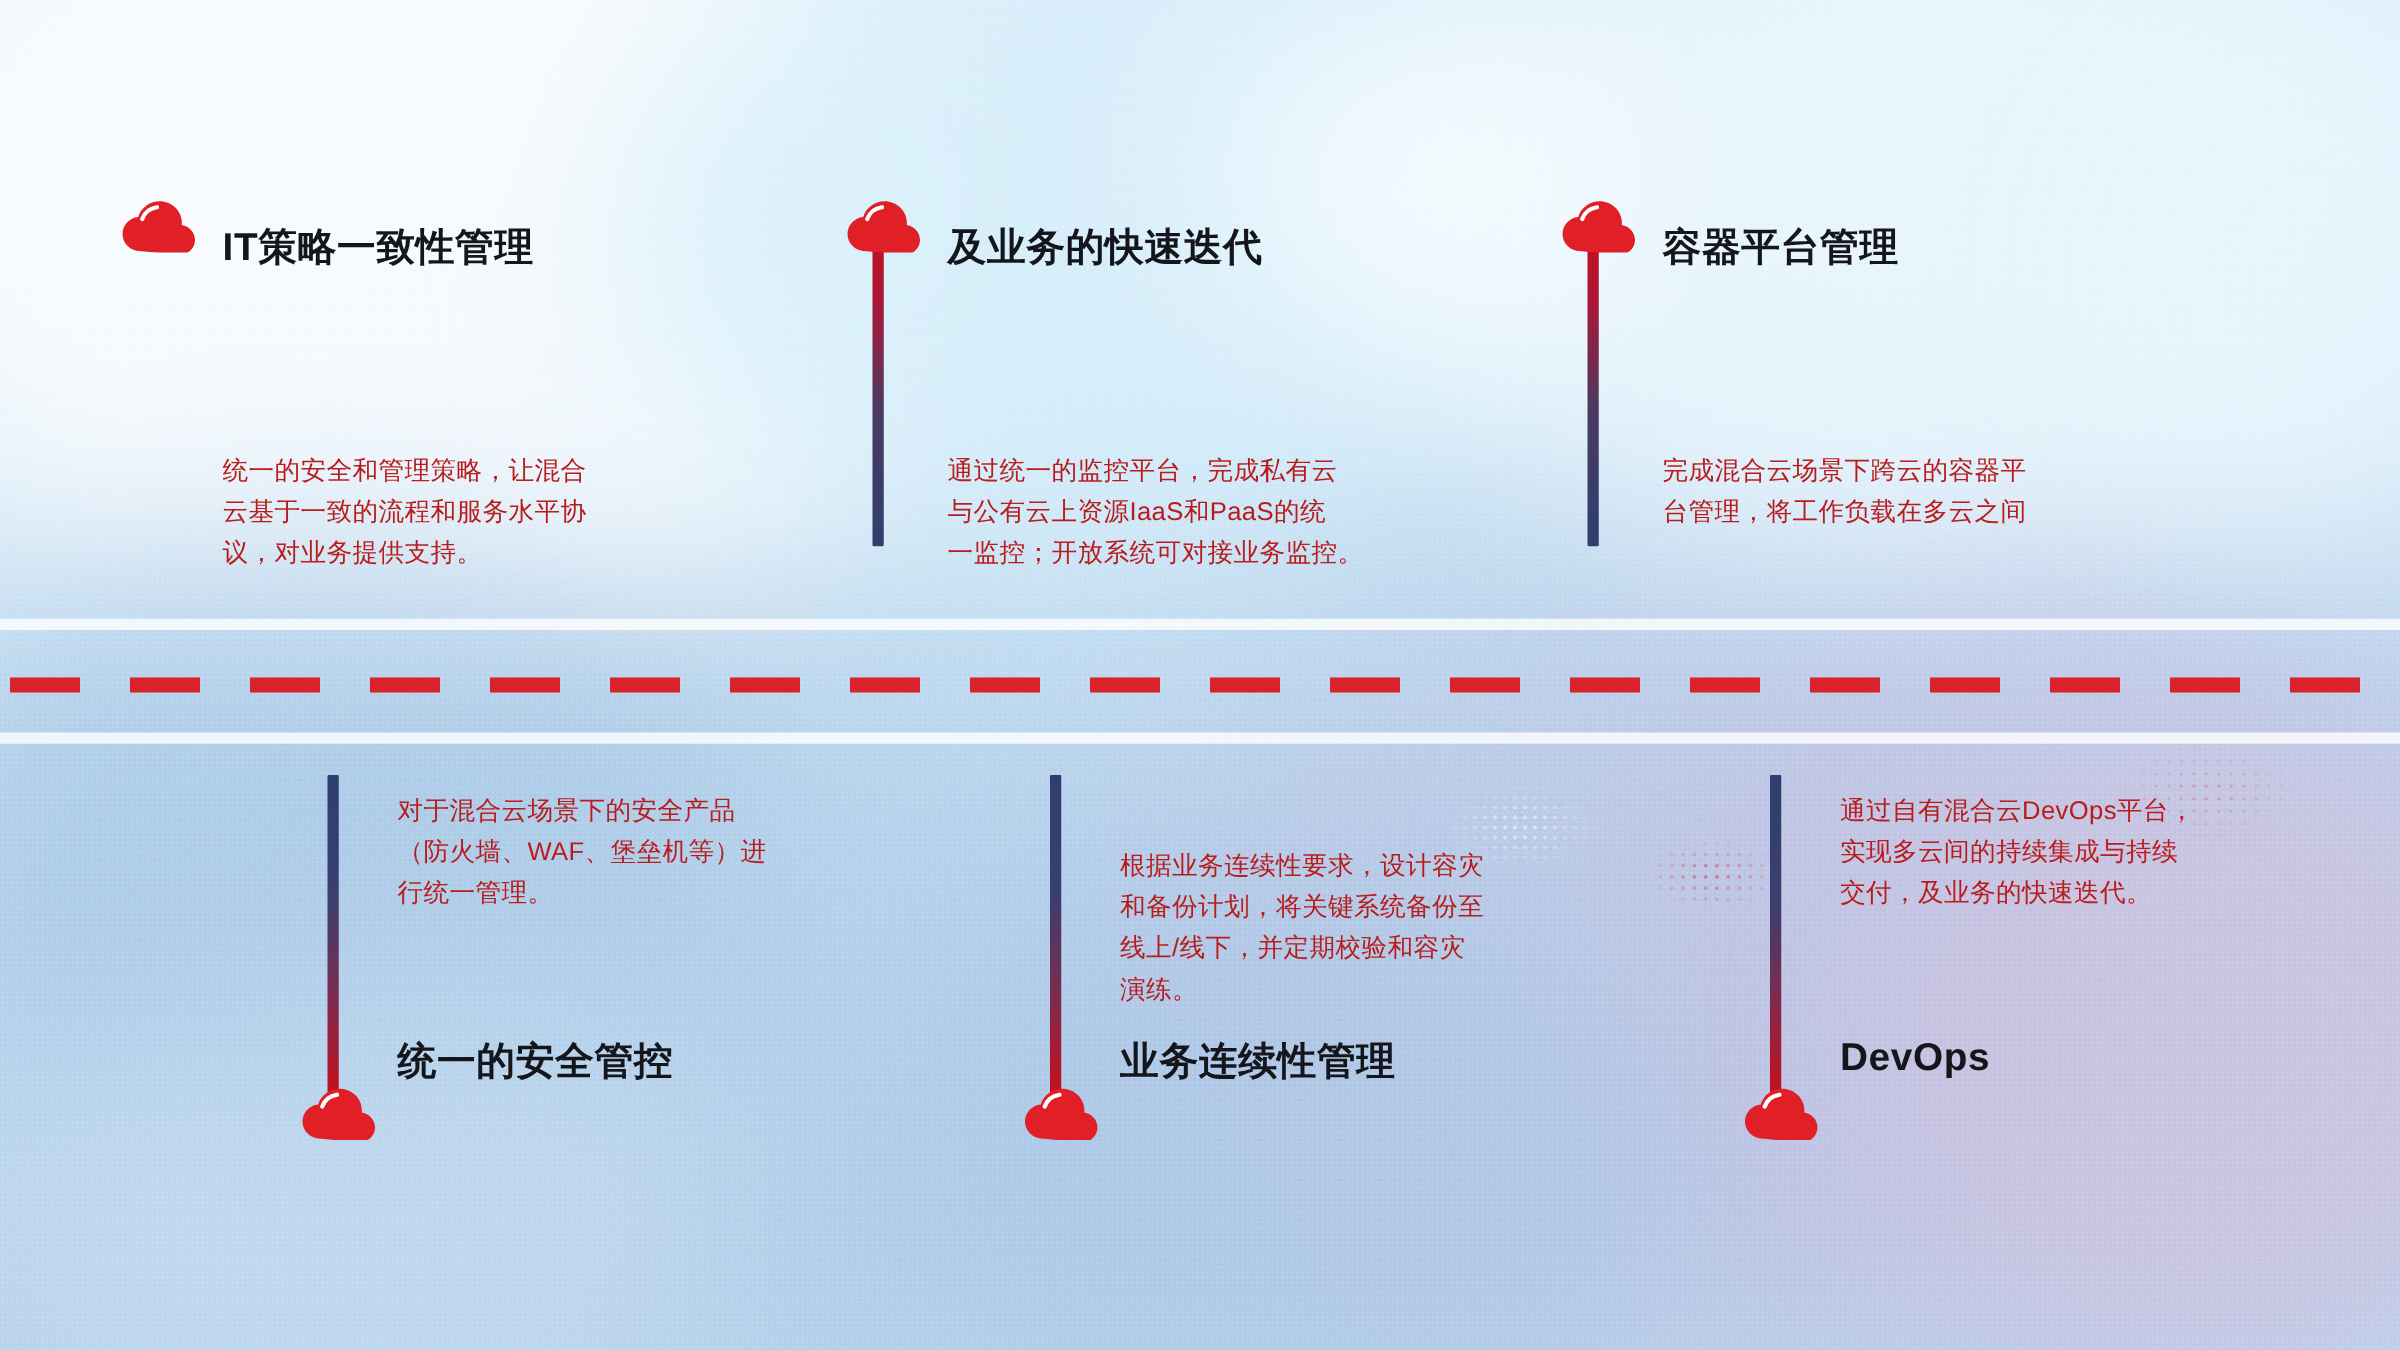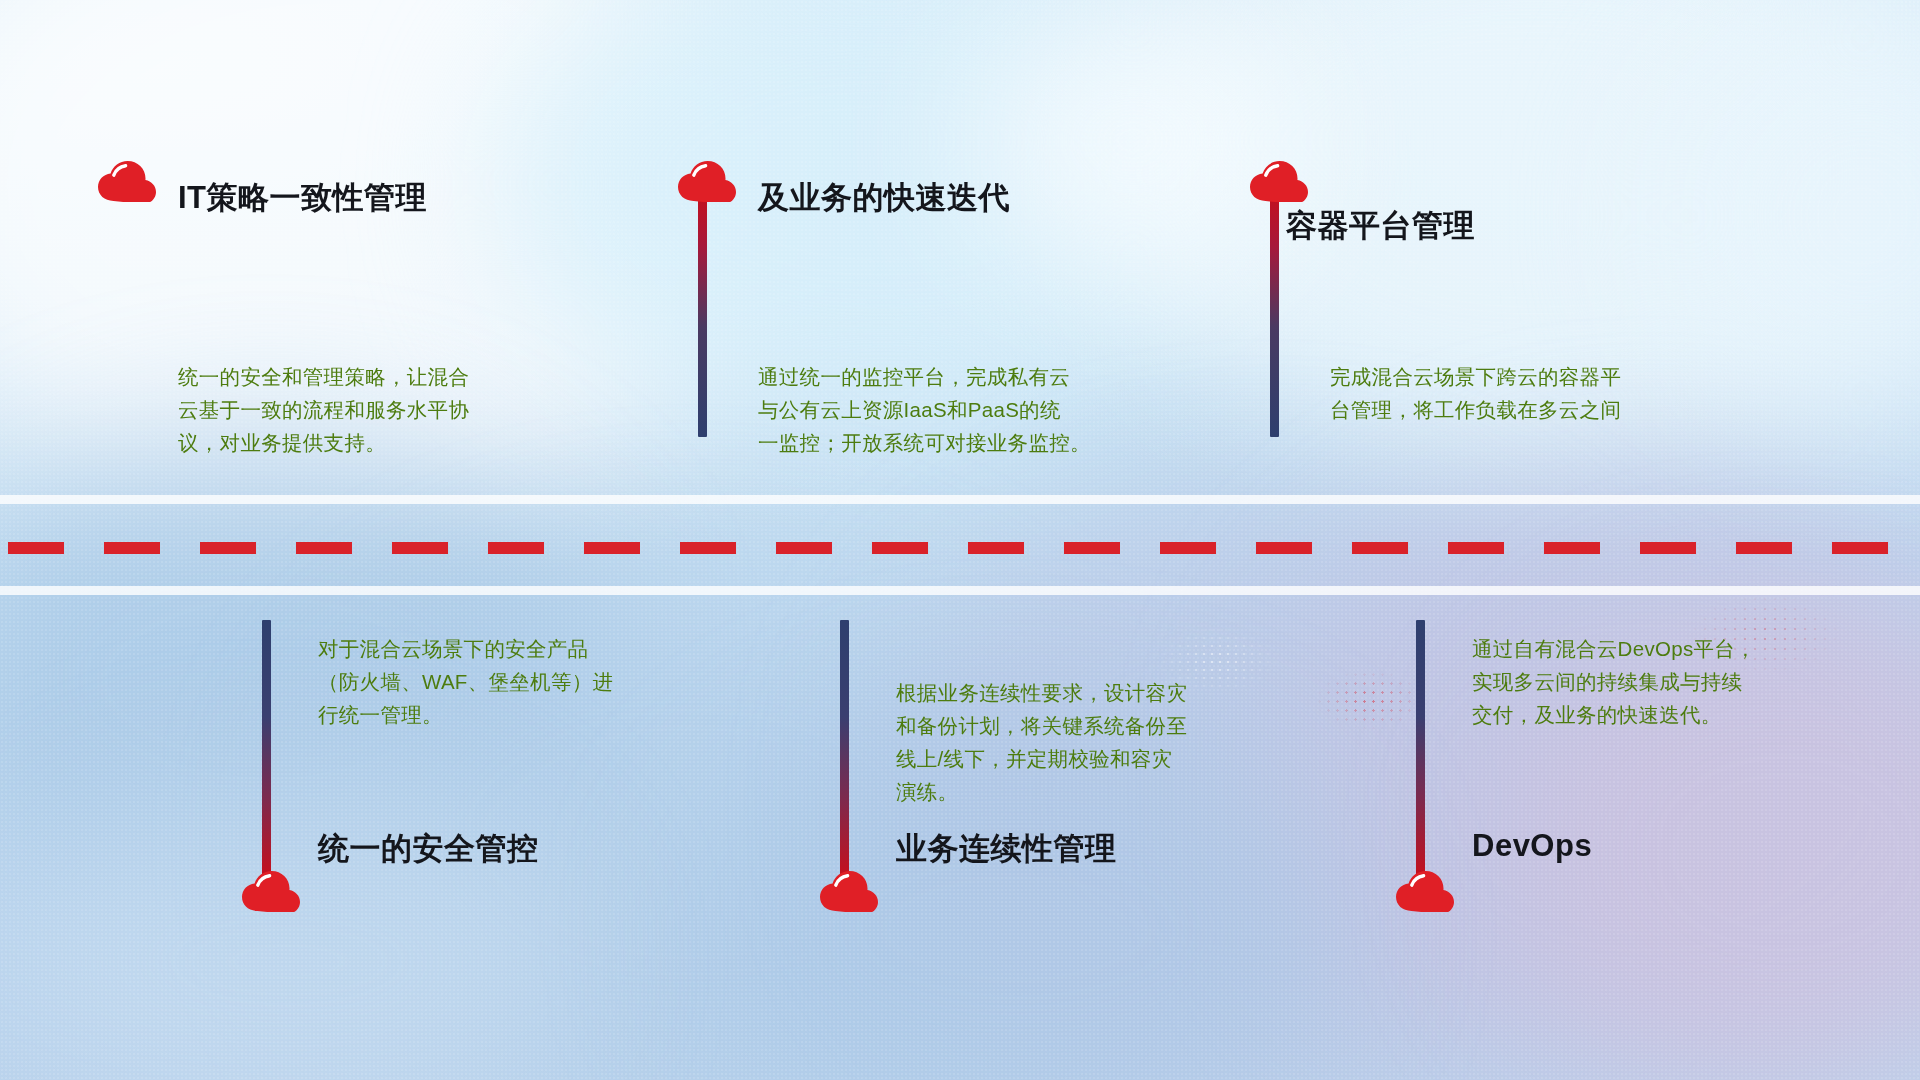--- a/index.html
+++ b/index.html
@@ -94,21 +94,21 @@
     position:absolute; width:9px; border-radius:1px;
   }
 
   .title{
     position:absolute;
     font-size:31px; font-weight:700; color:#14161c;
     letter-spacing:.5px; white-space:nowrap;
   }
   .body{
     position:absolute;
-    font-size:20.5px; line-height:33px; color:#4d7c0f;
+    font-size:20.5px; line-height:33px; color:#b91c1c;
     width:360px; letter-spacing:.3px;
   }
   .body p{ margin:0; }
 </style>
 </head>
 <body>
 
 <div id="bg">
   <div class="bg-base"></div>
   <div class="blob b1"></div>
@@ -179,21 +179,21 @@
     <div class="marker" style="left:1248px; top:158px;">
       <div class="stem" style="left:22px; top:34px; height:245px;
            background:linear-gradient(180deg,#c4101e 0%,#a7183a 22%,#4a3a62 55%,#2e3f6e 100%);"></div>
       <div class="cloud">
         <svg viewBox="0 0 64 44" xmlns="http://www.w3.org/2000/svg">
           <path d="M17.5 43C8.4 43 2 36.9 2 29.1c0-7.2 5.4-12.9 12.6-13.6C16.9 8.2 23.6 3 31.6 3c9.9 0 17.9 7.7 17.9 17.2 0 .6 0 1.2-.1 1.8 6.1 1 10.6 6 10.6 12 0 6.9-5.9 12-13.4 12z" fill="#e01f26"></path>
           <path d="M17.8 17.2c1.8-5 6.3-8.6 11.8-9.4" fill="none" stroke="#ffffff" stroke-width="3.4" stroke-linecap="round"></path>
         </svg>
       </div>
     </div>
-    <div class="title" style="left:1286px; top:177px;margin-top:28px;">容器平台管理</div>
+    <div class="title" style="left:1330px; top:177px;">容器平台管理</div>
     <div class="body" style="left:1330px; top:360px;">
       <p>完成混合云场景下跨云的容器平</p>
       <p>台管理，将工作负载在多云之间</p>
     </div>
   </div>
 
   <div class="col">
     <div class="marker" style="left:240px; top:620px;">
       <div class="stem" style="left:22px; top:0px; height:255px;
            background:linear-gradient(180deg,#2e3f6e 0%,#3a3f70 38%,#7d2a4e 70%,#c4101e 100%);"></div>

